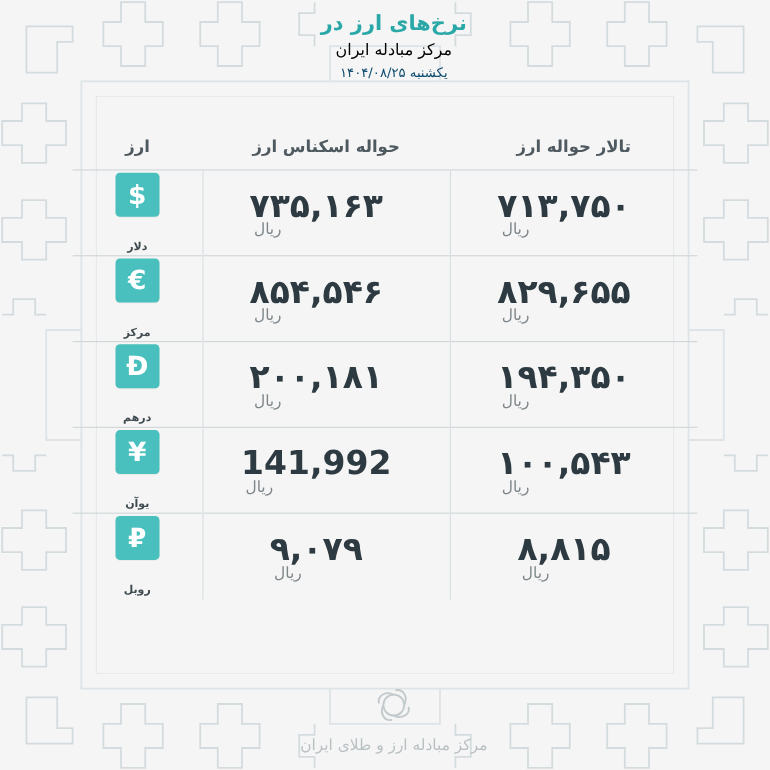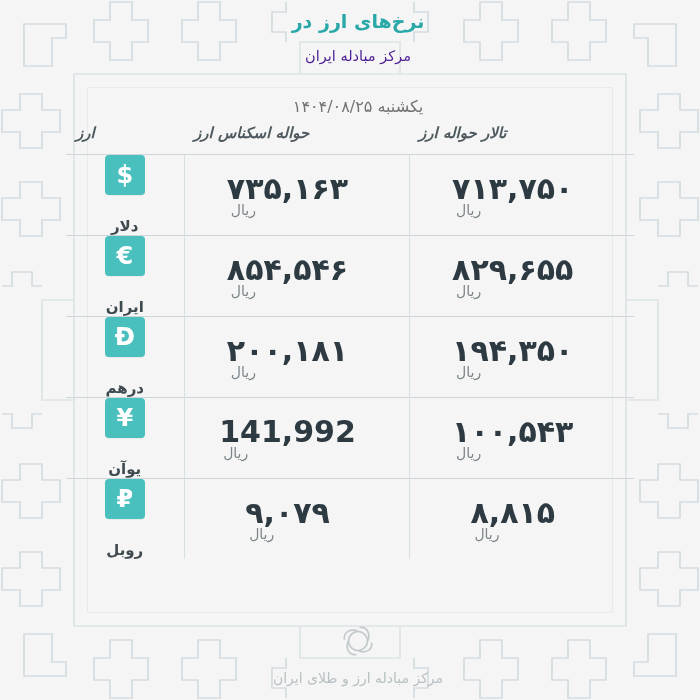--- a/index.html
+++ b/index.html
@@ -39,56 +39,54 @@
   }
   .title-line {
     color: #2aa8a8;
     font-size: 19px;
     font-weight: bold;
     line-height: 1.45;
     letter-spacing: 0px;
     direction: rtl;
   }
   .subtitle {
-    color: #4c1d95;
+    color: #000000;
     font-size: 14.5px;
     line-height: 1.5;
-    margin-top: 10px;
+    margin-top: 0;
     direction: rtl;
   }
   .datetext {
-    color: #737373;
-    font-size: 16px;
+    color: #0c4a6e;
+    font-size: 12px;
     line-height: 1.5;
     direction: rtl;
-    margin-top: 28px;
   }
 
   
   .table-wrap {
     position: absolute;
     top: 118px;
     left: 66px;
     width: 568px;
     z-index: 4;
   }
   table {
     width: 100%;
     border-collapse: collapse;
     direction: rtl;
   }
   thead th {
     font-size: 15px;
     color: #4f5a60;
     font-weight: bold;
     padding: 6px 10px 12px 10px;
-    text-align: left;
+    text-align: center;
     vertical-align: bottom;
     white-space: nowrap;
-    font-style: italic;
   }
   thead th.col-cur { width: 118px; }
   thead th.col-rate { width: 225px; }
 
   tbody td {
     padding: 0;
     vertical-align: middle;
     height: 78px;
   }
   .hline {
@@ -110,21 +108,21 @@
     align-items: center;
     justify-content: center;
     color: #ffffff;
     font-size: 24px;
     font-weight: bold;
     line-height: 1;
     box-shadow: 0 1px 0 rgba(0,0,0,0.04);
   }
   .cur-name {
     margin-top: 22px;
-    font-size: 15px;
+    font-size: 10px;
     color: #3f4a50;
     font-weight: bold;
     direction: rtl;
   }
 
   
   .rate-cell {
     text-align: center;
     padding-right: 18px;
     margin-top: 48px;
@@ -287,21 +285,21 @@
           </span>
         </td>
         <td class="rate-cell hline vsep-right">
           <span class="rate-box">
             <span class="rate-num">۸۵۴,۵۴۶</span>
             <span class="rate-unit">ریال</span>
           </span>
         </td>
         <td class="cur-cell hline vsep-right">
           <span class="cur-badge">€</span>
-          <div class="cur-name">ایران</div>
+          <div class="cur-name">مرکز</div>
         </td>
       </tr>
 
       <tr>
         <td class="rate-cell hline">
           <span class="rate-box">
             <span class="rate-num">۱۹۴,۳۵۰</span>
             <span class="rate-unit">ریال</span>
           </span>
         </td>

